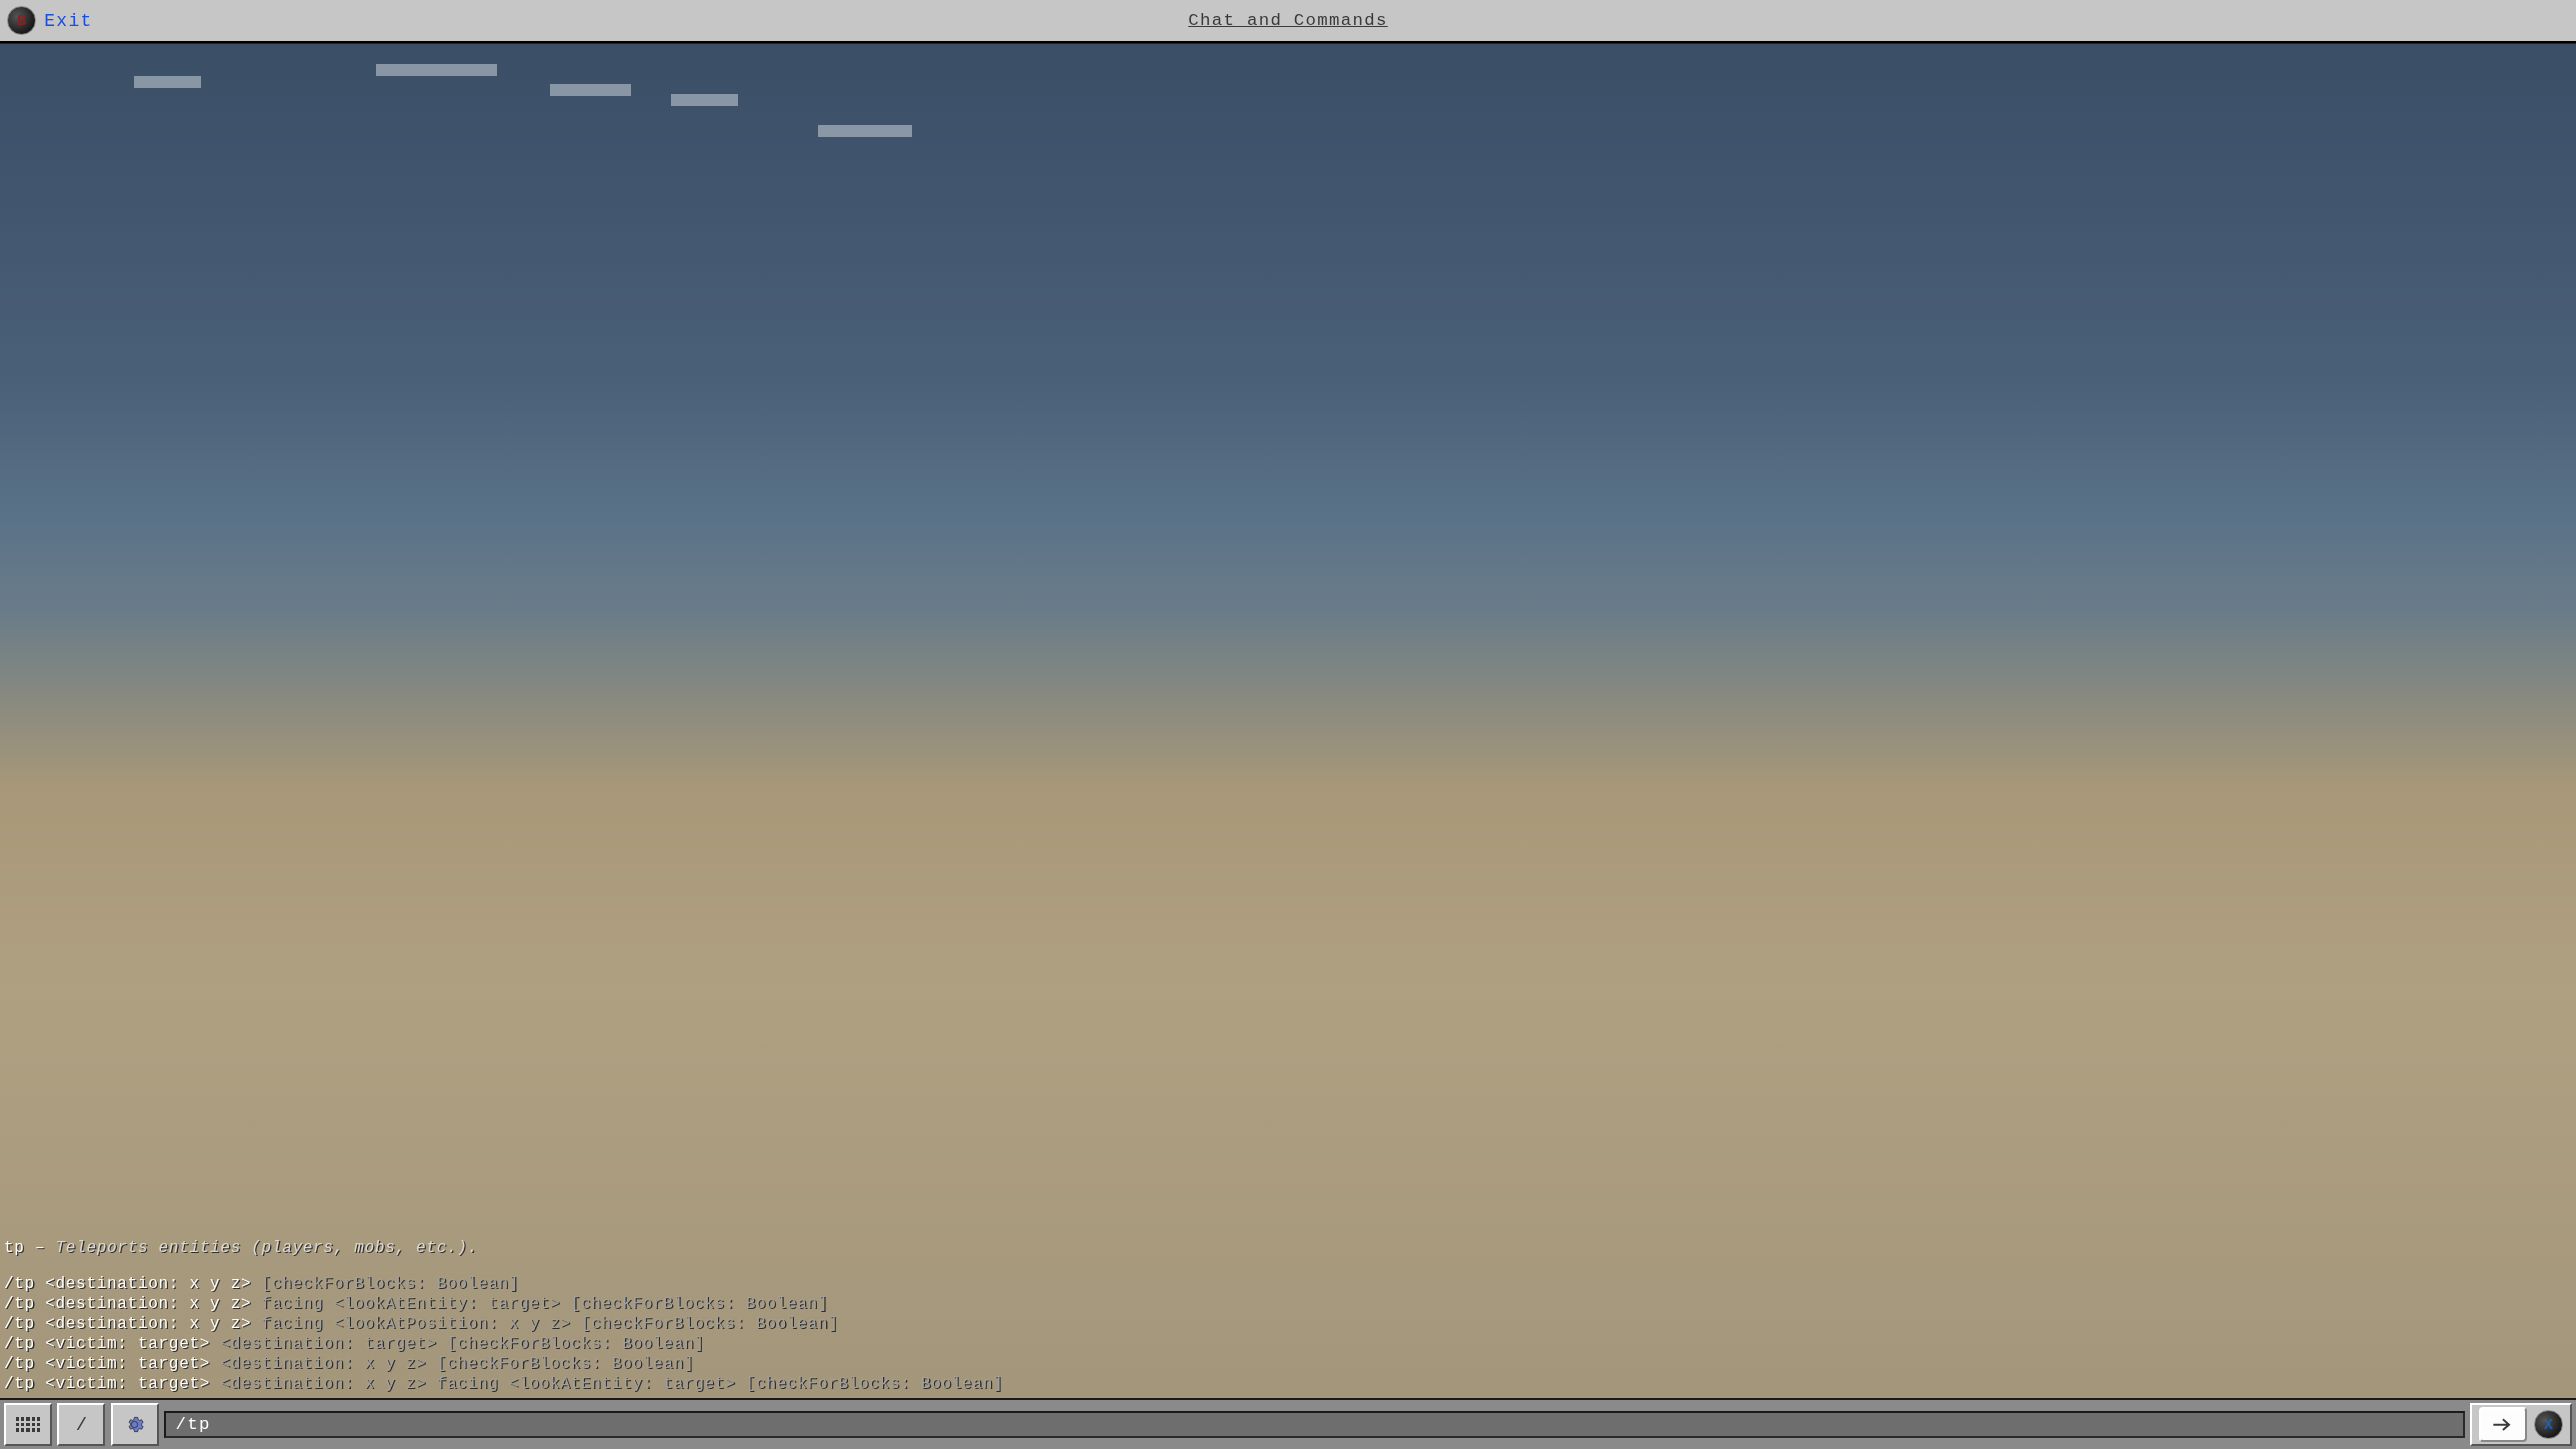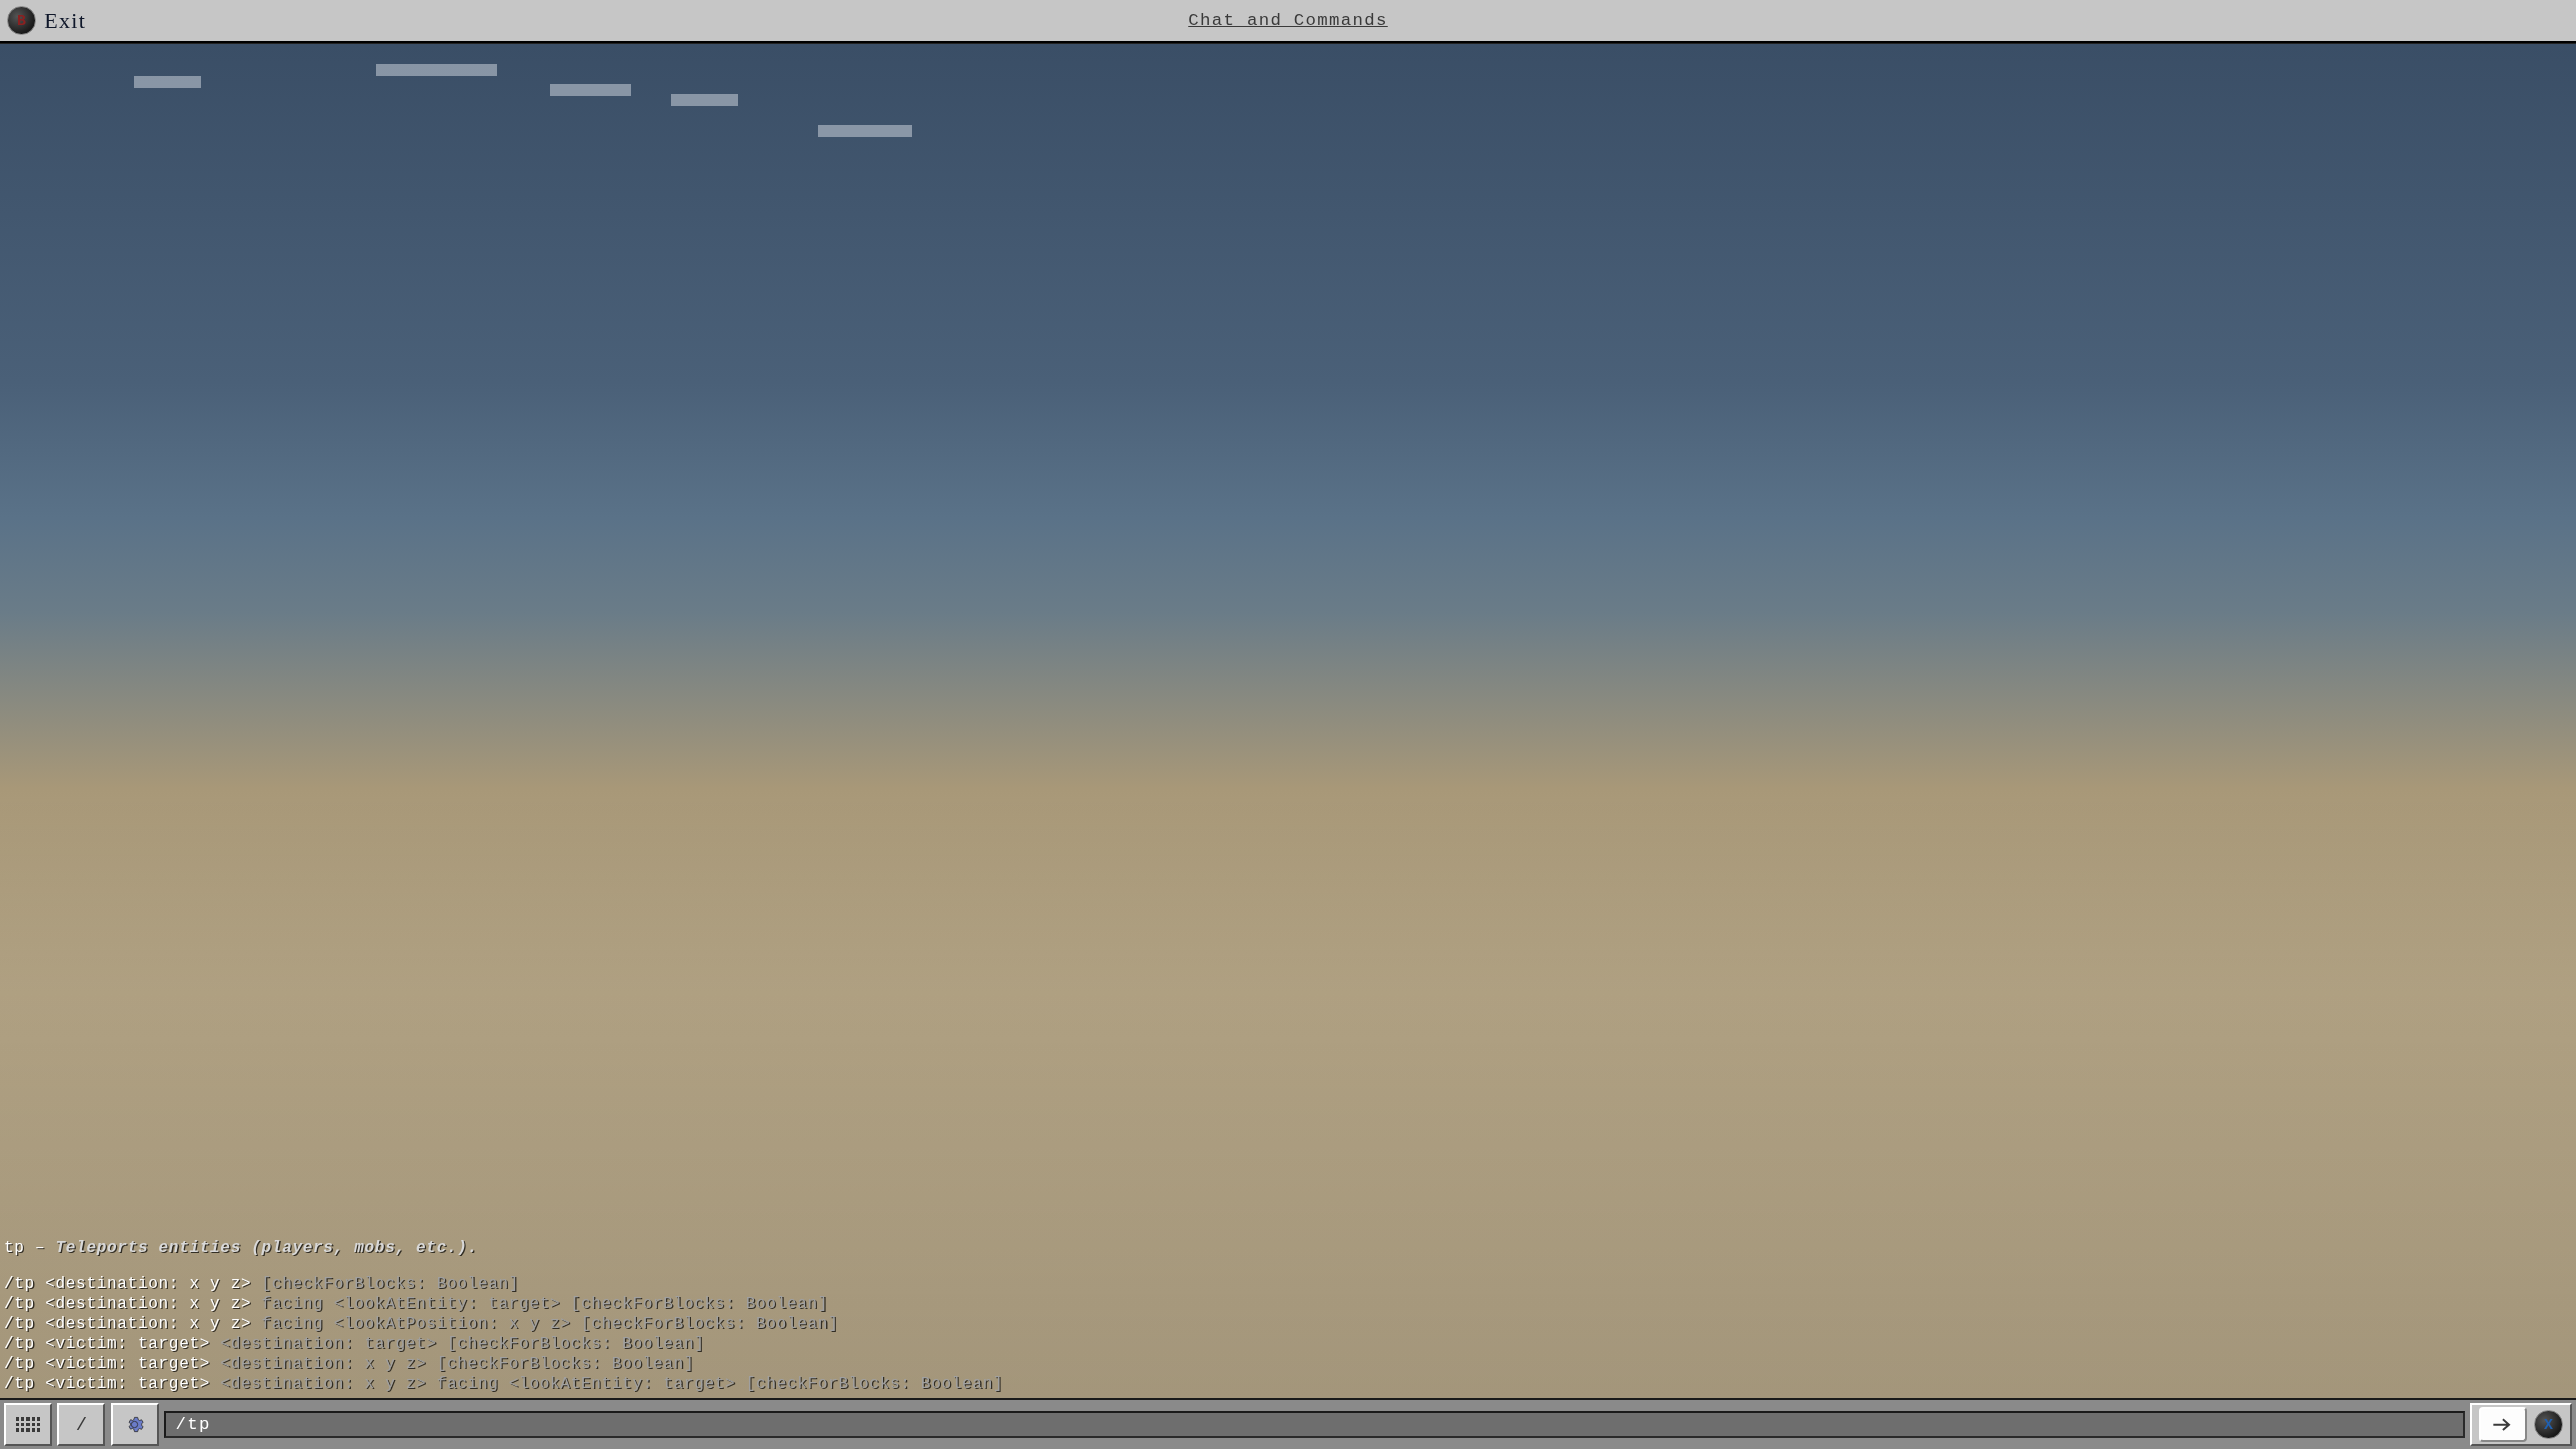--- a/index.html
+++ b/index.html
@@ -25,24 +25,23 @@
     width: 29.5px; height: 29.5px;
     border-radius: 50%;
     background: radial-gradient(circle at 35% 35%, #555, #1a1a1a 70%);
     border: 1.3px solid #888;
     display: flex; align-items: center; justify-content: center;
     color: #8b2020;
     font-weight: bold;
     font-size: 14.8px;
   }
   .exit-label {
-    color: #0f172a;
-    font-size: 22px;
+    color: #1d4ed8;
+    font-size: 18px;
     letter-spacing: 1.3px;
-    font-family: Liberation Serif, serif;
   }
   .header-title {
     position: absolute;
     left: 50%;
     transform: translateX(-50%);
     color: #3a3a3a;
     font-size: 17.4px;
     letter-spacing: 1.3px;
     text-decoration: underline;
   }
@@ -81,21 +80,21 @@
     left: 4px;
     bottom: 4px;
     right: 4px;
     font-size: 16px;
     line-height: 20px;
     letter-spacing: 0.7px;
     text-shadow: 1.3px 1.3px 0 rgba(0,0,0,0.7);
     font-family: 'Courier New', monospace;
   }
   .cmd-desc { color: #fff; margin-bottom: 16px; }
-  .cmd-desc .desc-text { font-style: italic; color: #d8d8d8; font-weight: bold; }
+  .cmd-desc .desc-text { font-style: italic; color: #d8d8d8; }
   .syn-line { white-space: nowrap; overflow: hidden; }
   .tok-w { color: #fff; }
   .tok-g { color: #a0a0a0; }
 
   
   .bottom-bar {
     height: 51px;
     background: #8a8a8a;
     border-top: 2.7px solid #1a1a1a;
     display: flex;

